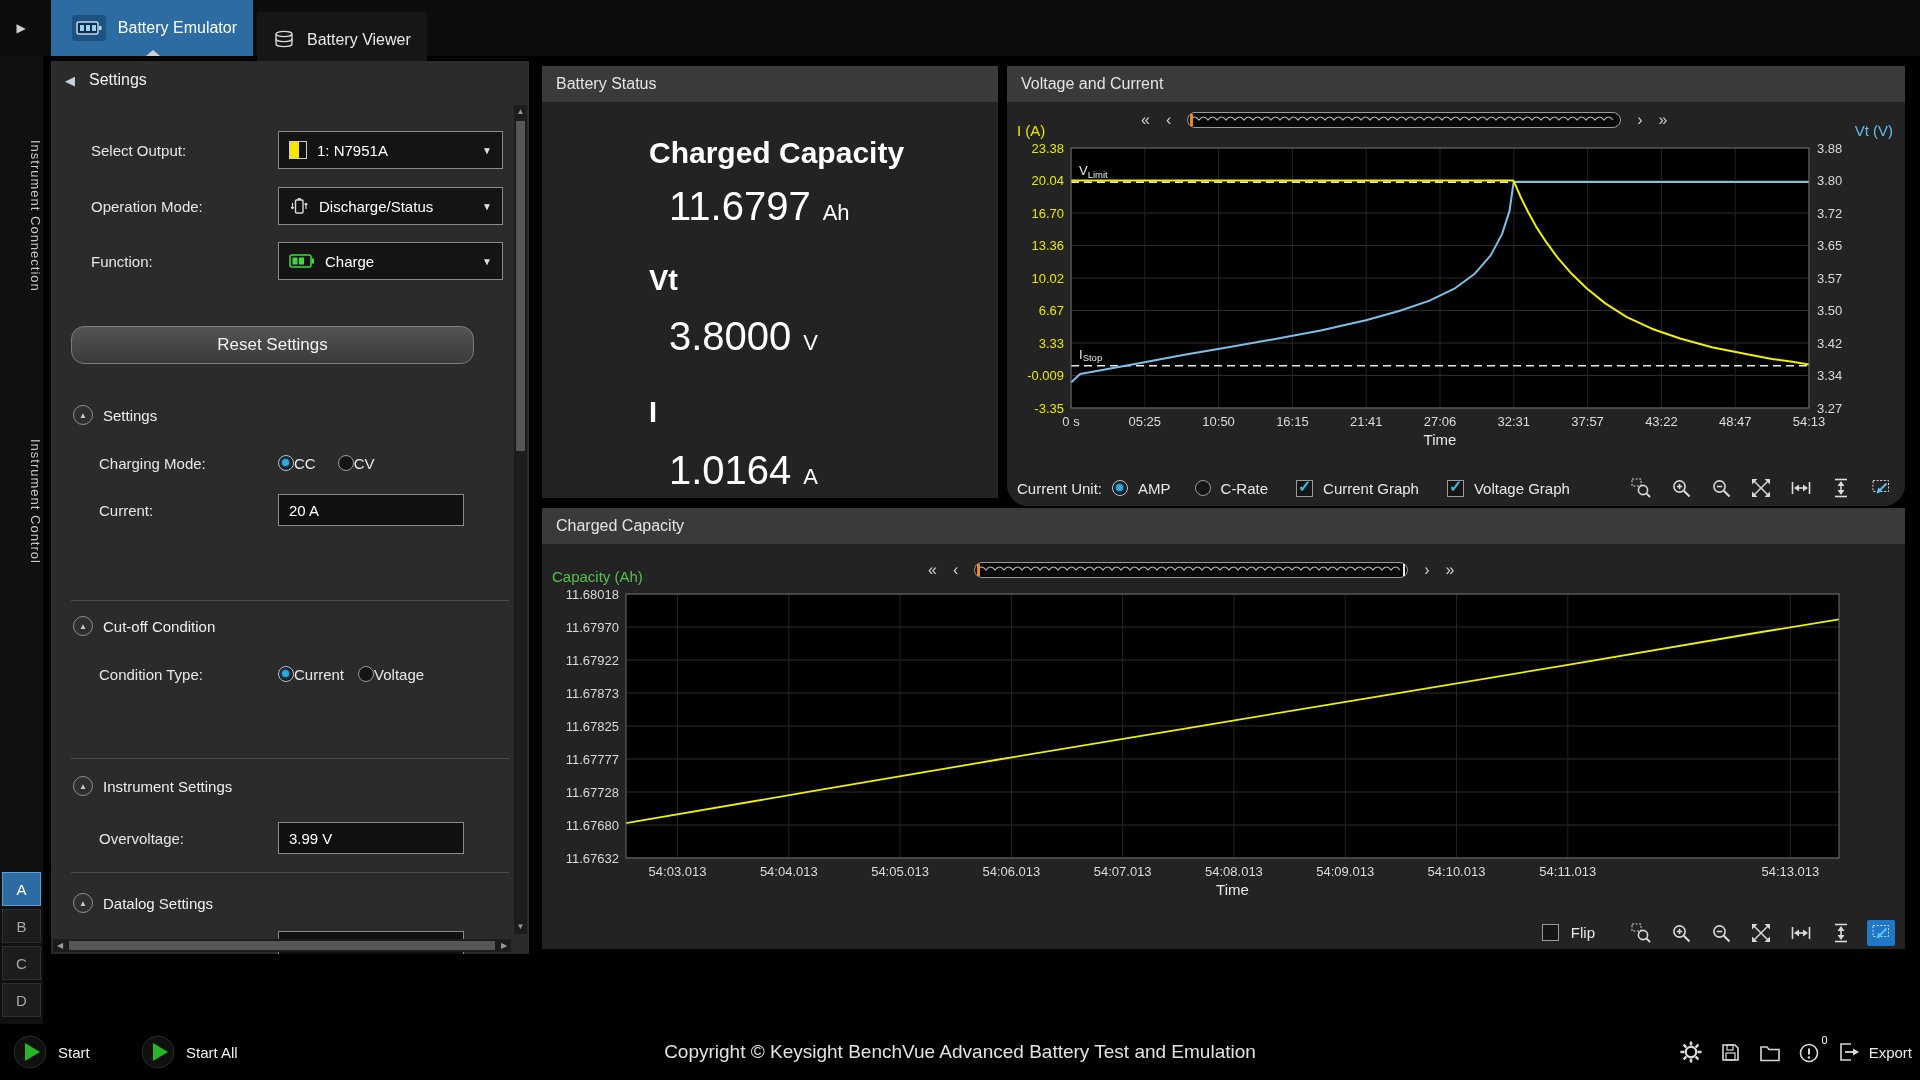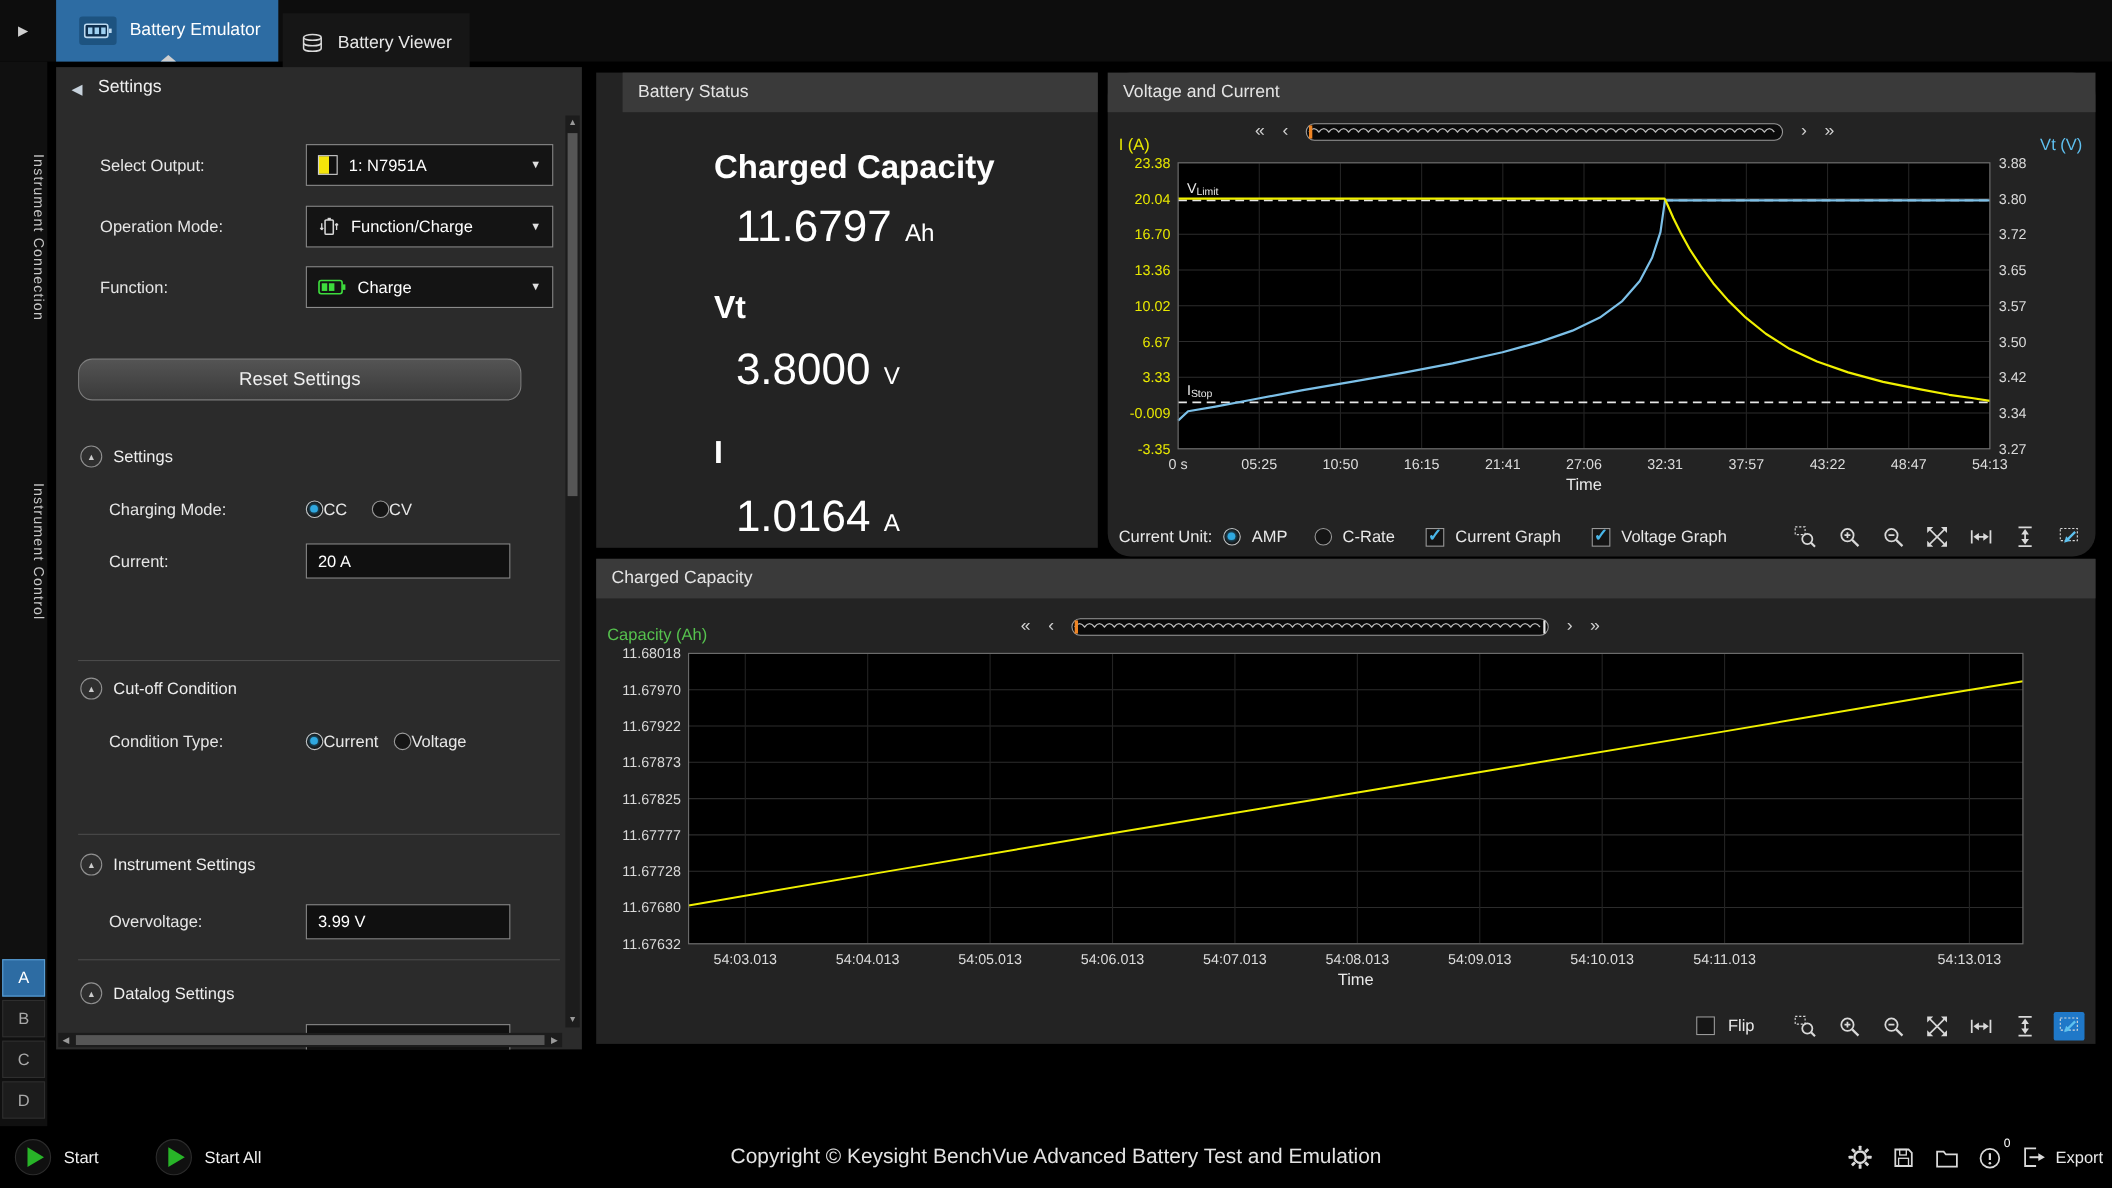--- a/index.html
+++ b/index.html
@@ -51,21 +51,21 @@
   .vsb{position:absolute;right:2px;top:44px;bottom:20px;width:13px;background:#1c1c1c;}
   .vsb-btn{position:absolute;left:0;width:13px;height:14px;color:#9a9a9a;font-size:8px;text-align:center;line-height:14px;cursor:pointer;}
   .vsb-btn.up{top:0;} .vsb-btn.down{bottom:0;}
   .vsb-thumb{position:absolute;left:2px;top:16px;width:9px;height:330px;background:#565656;cursor:pointer;}
   .hsb{position:absolute;left:2px;right:18px;bottom:2px;height:13px;background:#1c1c1c;}
   .hsb-btn{position:absolute;top:0;width:14px;height:13px;color:#9a9a9a;font-size:8px;text-align:center;line-height:13px;cursor:pointer;}
   .hsb-btn.left{left:0;} .hsb-btn.right{right:0;}
   .hsb-thumb{position:absolute;left:16px;right:16px;top:2px;height:9px;background:#565656;cursor:pointer;}
 
   
-  #status{left:542px;top:66px;width:456px;height:432px;padding-left:24px;}
+  #status{left:542px;top:66px;width:456px;height:432px;}
   .bs-big{position:absolute;left:107px;font-weight:bold;color:#fff;font-size:30px;}
   .bs-val{position:absolute;left:127px;color:#fff;font-size:40px;}
   .bs-unit{font-size:22px;margin-left:12px;}
 
   
   #vc{left:1007px;top:66px;width:898px;height:440px;border-radius:21px;}
   #cap{left:542px;top:508px;width:1363px;height:441px;}
   .chartbox{position:absolute;}
   .panrow{position:absolute;display:flex;align-items:center;gap:16px;height:20px;}
   .pbtn{color:#cfcfcf;font-size:16px;line-height:18px;cursor:pointer;}
@@ -148,21 +148,21 @@
       <span class="slabel">Operation Mode:</span>
       <div class="dd">
         <span class="tabicon">
           <svg width="20" height="20" viewBox="0 0 20 20">
               <rect x="6.5" y="4" width="7.5" height="13" rx="1" fill="none" stroke="#d9d9d9" stroke-width="1.4"></rect>
               <rect x="8.8" y="2" width="3" height="2" fill="#d9d9d9"></rect>
               <path d="M3.5 7 L3.5 13 M3.5 13 L2.2 11.2 M3.5 13 L4.8 11.2" stroke="#d9d9d9" stroke-width="1.2" fill="none"></path>
               <path d="M17 13 L17 7 M17 7 L15.7 8.8 M17 7 L18.3 8.8" stroke="#d9d9d9" stroke-width="1.2" fill="none"></path>
             </svg>
         </span>
-        <span>Function/Charge</span>
+        <span>Discharge/Status</span>
         <span class="caret">▼</span>
       </div>
     </div>
 
     <div class="srow" style="top:181px;height:38px;">
       <span class="slabel">Function:</span>
       <div class="dd">
         <span class="tabicon">
           <svg width="26" height="16" viewBox="0 0 26 16">
               <rect x="1" y="2" width="21" height="12" rx="2" fill="none" stroke="#3ddc3d" stroke-width="1.5"></rect>

